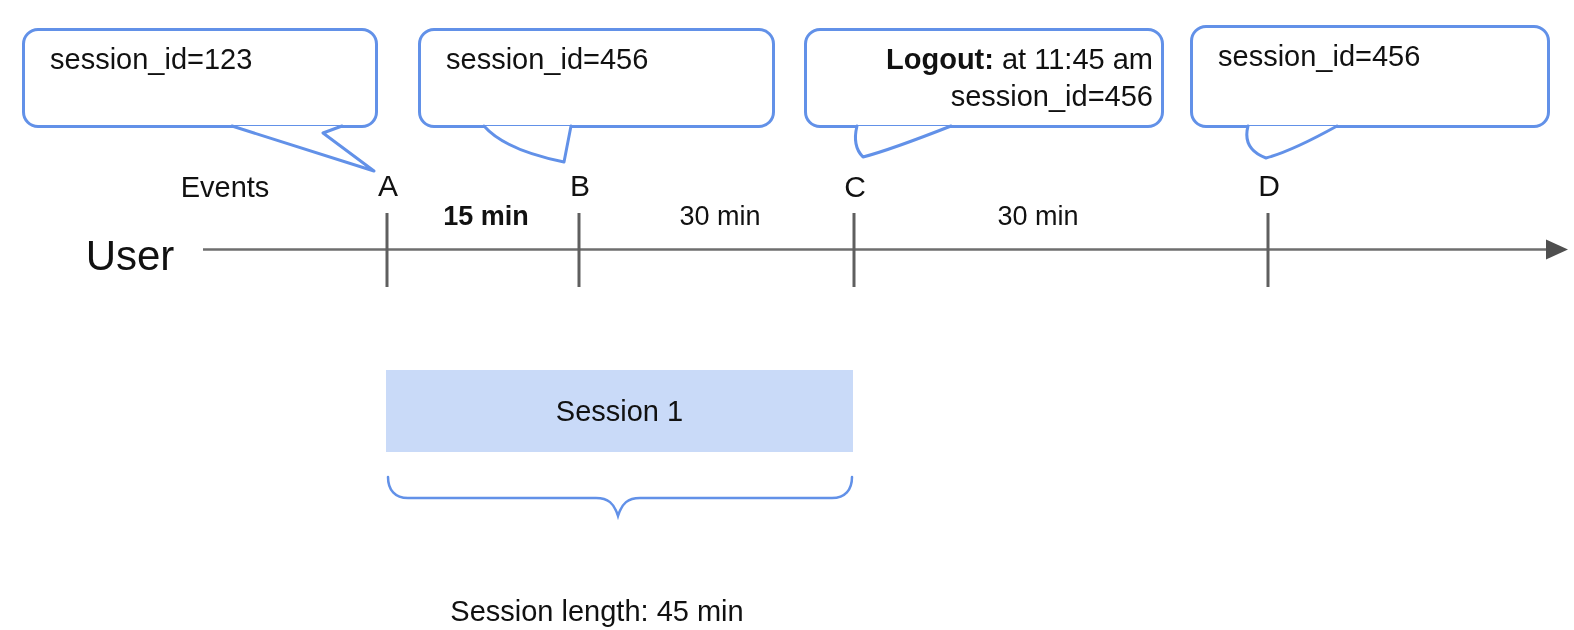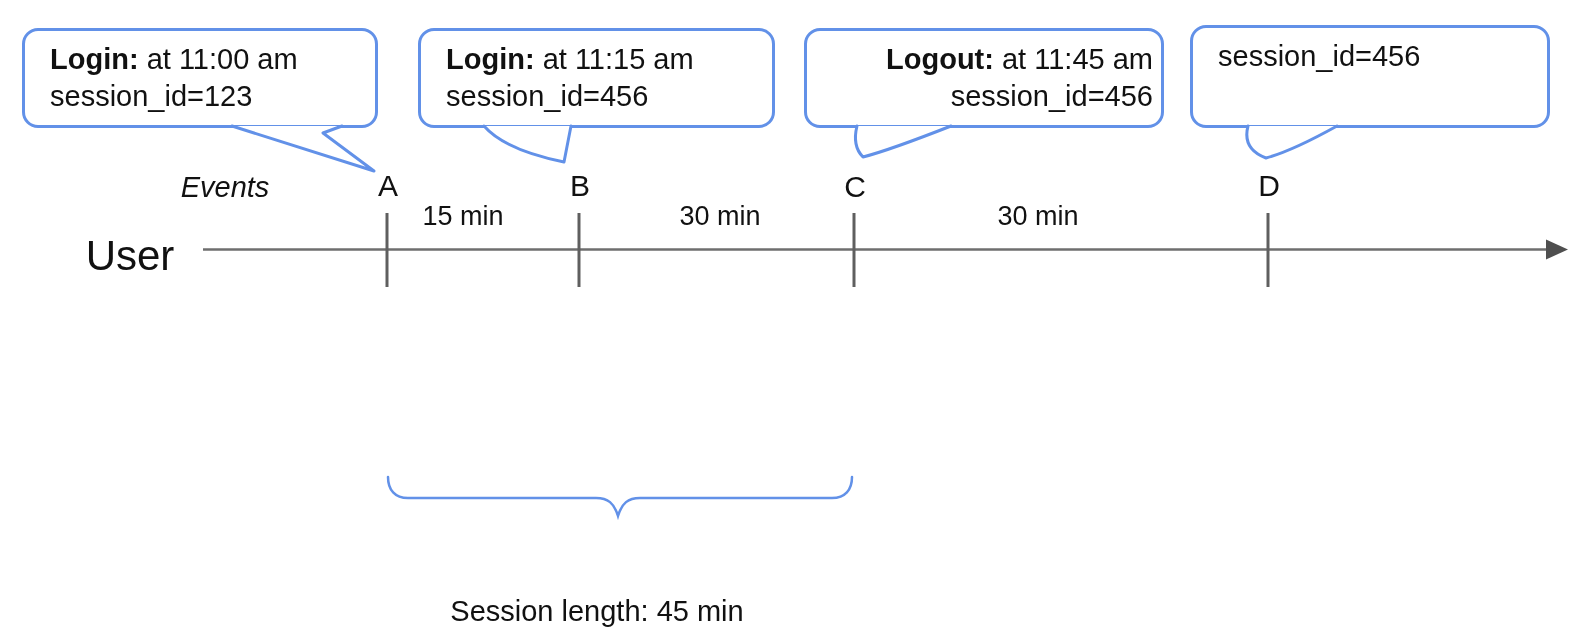--- a/index.html
+++ b/index.html
@@ -28,21 +28,21 @@
     border-radius:16px;
     font-size:29px;
     line-height:37px;
     padding:10px 8px 0 25px;
     z-index:2;
     white-space:nowrap;
   }
   .bubble .bold{font-weight:700;}
   .lbl{position:absolute;transform:translate(-50%,-50%);white-space:nowrap;z-index:3;}
   .user-label{font-size:42px;}
-  .events-label{font-size:29px;font-style:italic;}
+  .events-label{font-size:29px;}
   .event-letter{font-size:30px;}
   .interval-label{font-size:27px;}
   .session-box{
     position:absolute;
     left:386px;top:370px;width:467px;height:82px;
     background:var(--session-fill);
     display:flex;align-items:center;justify-content:center;
     font-size:29px;
     z-index:1;
   }
@@ -52,50 +52,51 @@
   .axis{stroke:var(--line-gray);stroke-width:2.5;}
   .tick{stroke:var(--tick-gray);stroke-width:3;}
   .arrowhead{fill:var(--arrow-gray);}
 </style>
 </head>
 <body>
 
 <div class="canvas">
 
   <div class="bubble" style="left:22px;top:28px;width:356px;height:100px;">
-    <div><span class="bold">Login:</span> <span>at 11:00 am</span></div>
     <div>session_id=123</div>
   </div>
 
   <div class="bubble" style="left:418px;top:28px;width:357px;height:100px;">
-    <div><span class="bold">Login:</span> <span>at 11:15 am</span></div>
     <div>session_id=456</div>
   </div>
 
   <div class="bubble" style="left:804px;top:28px;width:360px;height:100px;text-align:right;">
     <div><span class="bold">Logout:</span> <span>at 11:45 am</span></div>
     <div>session_id=456</div>
   </div>
 
   <div class="bubble" style="left:1190px;top:25px;width:360px;height:103px;">
     <div>session_id=456</div>
   </div>
 
   <div class="lbl events-label" style="left:225px;top:187px;">Events</div>
   <div class="lbl user-label" style="left:130px;top:256px;">User</div>
 
   <div class="lbl event-letter" style="left:388px;top:186px;">A</div>
   <div class="lbl event-letter" style="left:580px;top:186px;">B</div>
   <div class="lbl event-letter" style="left:855px;top:187px;">C</div>
   <div class="lbl event-letter" style="left:1269px;top:186px;">D</div>
 
-  <div class="lbl interval-label" style="left:463px;top:216px;">15 min</div>
+  <div class="lbl interval-label" style="left:486px;top:216px;font-weight:bold;">15 min</div>
   <div class="lbl interval-label" style="left:720px;top:216px;">30 min</div>
   <div class="lbl interval-label" style="left:1038px;top:216px;">30 min</div>
 
+  <div class="session-box">
+    <span>Session 1</span>
+  </div>
 
   <div class="lbl session-length" style="left:597px;top:595px;">Session length: 45 min</div>
 
   <svg class="overlay" viewBox="0 0 1574 630">
 
     <line class="axis" x1="203" y1="249.5" x2="1548" y2="249.5"></line>
     <polygon class="arrowhead" points="1546,239.5 1568,249.5 1546,259.5"></polygon>
 
     <line class="tick" x1="387" y1="213" x2="387" y2="287"></line>
     <line class="tick" x1="579" y1="213" x2="579" y2="287"></line>

